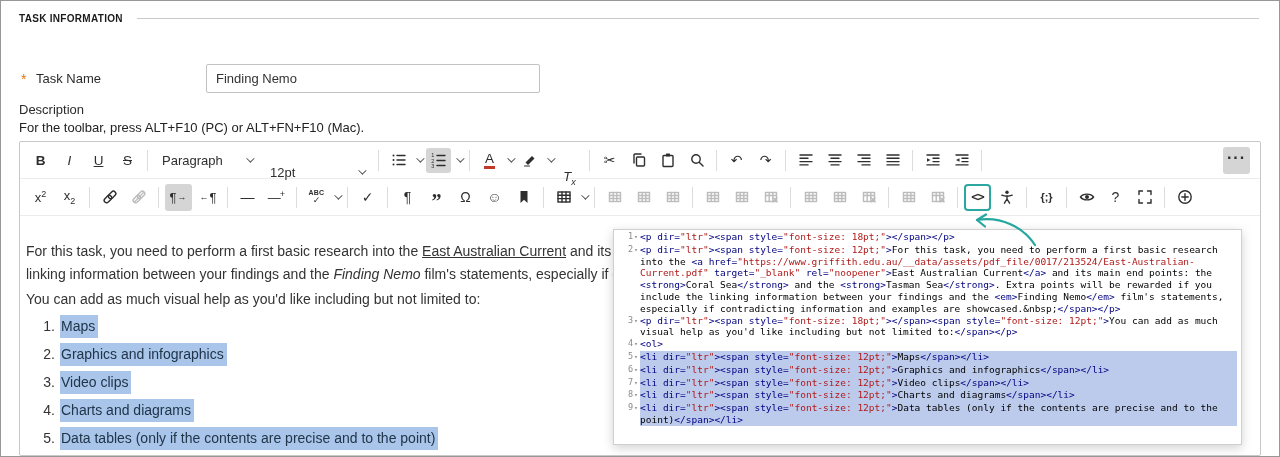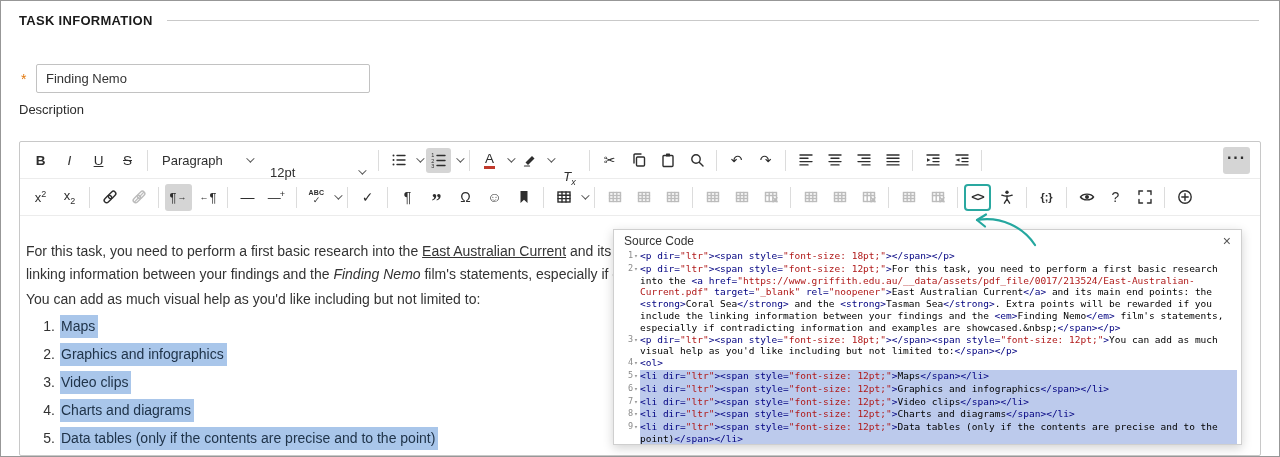--- a/index.html
+++ b/index.html
@@ -1,21 +1,21 @@
 <!DOCTYPE html>
 <html><head>
 <meta charset="utf-8">
 <style>
   * { box-sizing: border-box; }
   html,body { margin:0; padding:0; background:#fff; font-family:"Liberation Sans", sans-serif; }
   .page { position:relative; width:1280px; height:457px; background:#fff; border:1px solid #979797; overflow:hidden; }
 
   
   .title-row { position:absolute; top:12px; left:18px; right:20px; display:flex; align-items:center; gap:14px; }
-  .page-title { font-size:13px; font-weight:bold; color:#1b1b1b; letter-spacing:.3px; white-space:nowrap; }
+  .page-title { font-size:10px; font-weight:bold; color:#1b1b1b; letter-spacing:.3px; white-space:nowrap; }
   .title-rule { flex:1; height:1px; background:#c9c9c9; }
 
   
   .task-row { position:absolute; top:63px; left:20px; display:flex; align-items:center; }
   .req-star { color:#e2780c; font-size:14px; width:7px; margin-right:8px; }
   .field-label { font-size:13px; color:#2b2b2b; width:170px; }
   .task-input { width:334px; height:29px; border:1px solid #c2c2c2; border-radius:2px; padding:0 9px; font-size:13px; color:#333; font-family:inherit; outline:none; }
 
   .desc-label { position:absolute; top:101px; left:18px; font-size:13px; color:#2b2b2b; }
   .toolbar-hint { position:absolute; top:119px; left:18px; font-size:13px; color:#222; }
@@ -90,24 +90,26 @@
 
 <div class="page" data-name="task-information-page">
 
   <div class="title-row" data-name="section-header">
     <span class="page-title" data-name="page-title">TASK INFORMATION</span>
     <span class="title-rule" data-name="section-divider"></span>
   </div>
 
   <div class="task-row" data-name="task-name-field-row">
     <span class="req-star" data-name="required-marker">*</span>
+    <span class="field-label" data-name="task-name-label">Task Name</span>
     <input class="task-input" data-name="task-name-input" value="Finding Nemo" style="">
   </div>
 
   <div class="desc-label" data-name="description-label">Description</div>
+  <div class="toolbar-hint" data-name="toolbar-hint-text">For the toolbar, press ALT+F10 (PC) or ALT+FN+F10 (Mac).</div>
 
   <div class="editor" data-name="rich-text-editor">
     <div class="toolbar" data-name="toolbar-row-1">
         <button type="button" class="tb-btn" data-name="bold-button">
           <span class="ic-box tb-ic">
             <span class="tb-label fmt-b">B</span>
           </span>
         </button>
         <button type="button" class="tb-btn" data-name="italic-button">
           <span class="ic-box tb-ic">
@@ -552,24 +554,20 @@
           </div>
           <div class="li-row" data-name="list-item">
             <span class="li-num" data-name="list-item-number">5.</span>
             <span class="li-text hl" data-name="list-item-text">Data tables (only if the contents are precise and to the point)</span>
           </div>
         </div>
     </div>
   </div>
 
   <div class="src-dialog" data-name="source-code-dialog">
-    <div class="dlg-head" data-name="dialog-header">
-      <span class="dlg-title" data-name="dialog-title">Source Code</span>
-      <button class="dlg-close" data-name="close-icon">×</button>
-    </div>
     <div class="dlg-body" data-name="source-code-editor">
         <div class="code-line" data-name="code-line">
           <span class="ln" data-name="line-number">1<span class="fold" data-name="fold-arrow-icon">▾</span></span>
           <div class="code"><span class="ct">&lt;p dir=</span><span class="cs">"ltr"</span><span class="ct">&gt;</span><span class="ct">&lt;span style=</span><span class="cs">"font-size: 18pt;"</span><span class="ct">&gt;</span><span class="ct">&lt;/span&gt;</span><span class="ct">&lt;/p&gt;</span></div>
         </div>
         <div class="code-line" data-name="code-line">
           <span class="ln" data-name="line-number">2<span class="fold" data-name="fold-arrow-icon">▾</span></span>
           <div class="code"><span class="ct">&lt;p dir=</span><span class="cs">"ltr"</span><span class="ct">&gt;</span><span class="ct">&lt;span style=</span><span class="cs">"font-size: 12pt;"</span><span class="ct">&gt;</span>For this task, you need to perform a first basic research into the <span class="ct">&lt;a href=</span><span class="cs">"https://www.griffith.edu.au/__data/assets/pdf_file/0017/213524/East-Australian-Current.pdf"</span><span class="ct"> target=</span><span class="cs">"_blank"</span><span class="ct"> rel=</span><span class="cs">"noopener"</span><span class="ct">&gt;</span>East Australian Current<span class="ct">&lt;/a&gt;</span> and its main end points: the <span class="ct">&lt;strong&gt;</span>Coral Sea<span class="ct">&lt;/strong&gt;</span> and the <span class="ct">&lt;strong&gt;</span>Tasman Sea<span class="ct">&lt;/strong&gt;</span>. Extra points will be rewarded if you include the linking information between your findings and the <span class="ct">&lt;em&gt;</span>Finding Nemo<span class="ct">&lt;/em&gt;</span> film's statements, especially if contradicting information and examples are showcased.&amp;nbsp;<span class="ct">&lt;/span&gt;</span><span class="ct">&lt;/p&gt;</span></div>
         </div>
         <div class="code-line" data-name="code-line">

